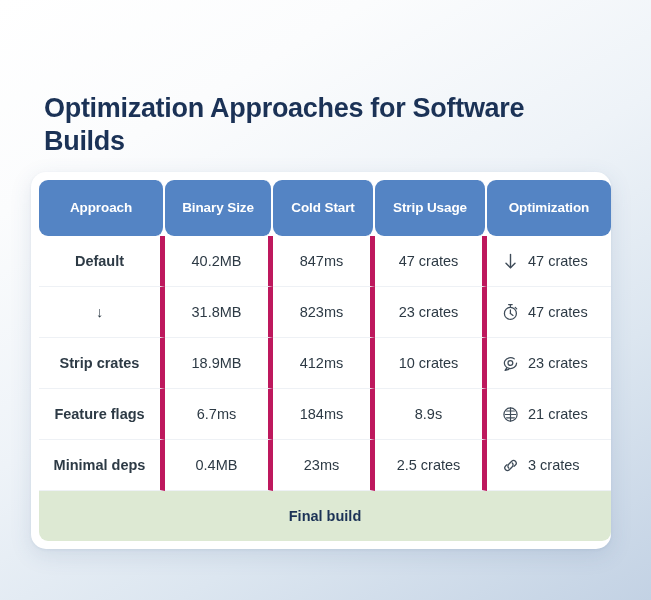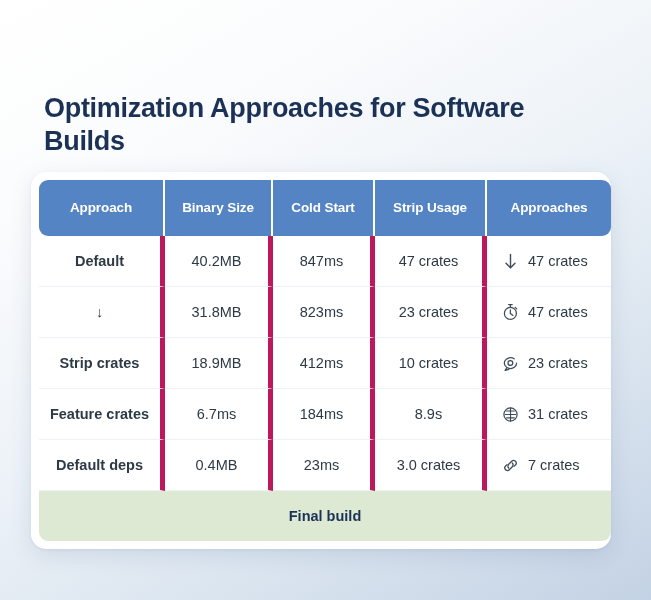--- a/index.html
+++ b/index.html
@@ -64,20 +64,21 @@
     color: #ffffff;
     font-size: 13.5px;
     font-weight: bold;
     text-align: center;
     vertical-align: middle;
     height: 56px;
     padding: 4px 6px;
     line-height: 1.18;
     border-right: 2px solid #ffffff;
     letter-spacing: -0.1px;
+    border-radius: 9px;
   }
   .table thead th:last-child { border-right: none; }
   .table thead th:first-child { border-top-left-radius: 9px; border-bottom-left-radius: 9px; text-align: center; }
   .table thead th:last-child  { border-top-right-radius: 9px; border-bottom-right-radius: 9px; }
 
   
   .col-approach { width: 126px; }
   .col-binary   { width: 108px; }
   .col-cold     { width: 102px; }
   .col-memory   { width: 112px; }
@@ -168,21 +169,21 @@
         <col class="col-memory">
         <col class="col-deps">
       </colgroup>
 
       <thead>
         <tr>
           <th>Approach</th>
           <th>Binary Size</th>
           <th>Cold Start</th>
           <th>Strip Usage</th>
-          <th>Approaches</th>
+          <th>Optimization</th>
         </tr>
       </thead>
 
       <tbody>
 
         <tr>
           <td class="rowlabel">Default</td>
           <td>40.2MB</td>
           <td>847ms</td>
           <td>47 crates</td>
@@ -234,57 +235,57 @@
                   <path d="M4.6 13.1 L3.1 15.4 L6.9 14.3"></path>
                   <circle cx="8.4" cy="8.0" r="2.4"></circle>
                 </svg>
               </span>
               <span class="deps-text">23 crates</span>
             </div>
           </td>
         </tr>
 
         <tr>
-          <td class="rowlabel">Feature crates</td>
+          <td class="rowlabel">Feature flags</td>
           <td>6.7ms</td>
           <td>184ms</td>
           <td>8.9s</td>
           <td>
             <div class="deps-cell">
               <span class="deps-icon">
                 <svg width="17" height="17" viewBox="0 0 17 17" fill="none" stroke="#3f4c59" stroke-width="1.2" stroke-linecap="round" stroke-linejoin="round">
                   <circle cx="8.5" cy="8.5" r="6.6"></circle>
                   <path d="M8.5 1.9 V15.1"></path>
                   <path d="M8.5 5.0 H4.6"></path>
                   <path d="M8.5 8.5 H3.2"></path>
                   <path d="M8.5 11.8 H4.6"></path>
                   <path d="M8.5 5.0 H12.4"></path>
                   <path d="M8.5 8.5 H13.8"></path>
                   <path d="M8.5 11.8 H12.4"></path>
                 </svg>
               </span>
-              <span class="deps-text">31 crates</span>
-            </div>
-          </td>
-        </tr>
-
-        <tr>
-          <td class="rowlabel">Default deps</td>
+              <span class="deps-text">21 crates</span>
+            </div>
+          </td>
+        </tr>
+
+        <tr>
+          <td class="rowlabel">Minimal deps</td>
           <td>0.4MB</td>
           <td>23ms</td>
-          <td>3.0 crates</td>
+          <td>2.5 crates</td>
           <td>
             <div class="deps-cell">
               <span class="deps-icon">
                 <svg width="17" height="17" viewBox="0 0 17 17" fill="none" stroke="#3f4c59" stroke-width="1.3" stroke-linecap="round" stroke-linejoin="round">
                   <path d="M10.3 6.0 a2.6 2.6 0 0 1 0 3.7 l-3.0 3.0 a2.6 2.6 0 0 1 -3.7 -3.7 l1.4 -1.4"></path>
                   <path d="M6.7 11.0 a2.6 2.6 0 0 1 0 -3.7 l3.0 -3.0 a2.6 2.6 0 0 1 3.7 3.7 l-1.4 1.4"></path>
                 </svg>
               </span>
-              <span class="deps-text">7 crates</span>
+              <span class="deps-text">3 crates</span>
             </div>
           </td>
         </tr>
 
         <tr class="footer-row">
           <td colspan="5">
             <span class="footer-label">Final build</span>
           </td>
         </tr>
 

